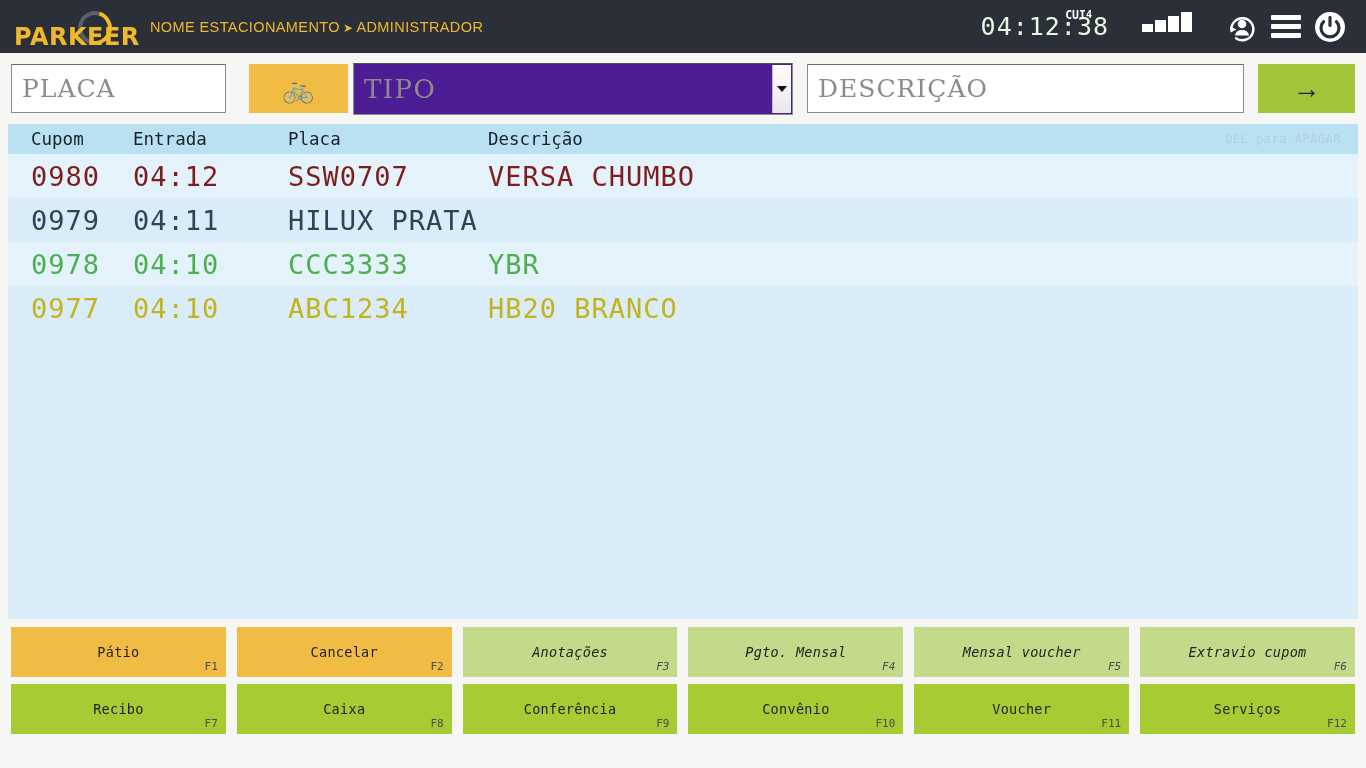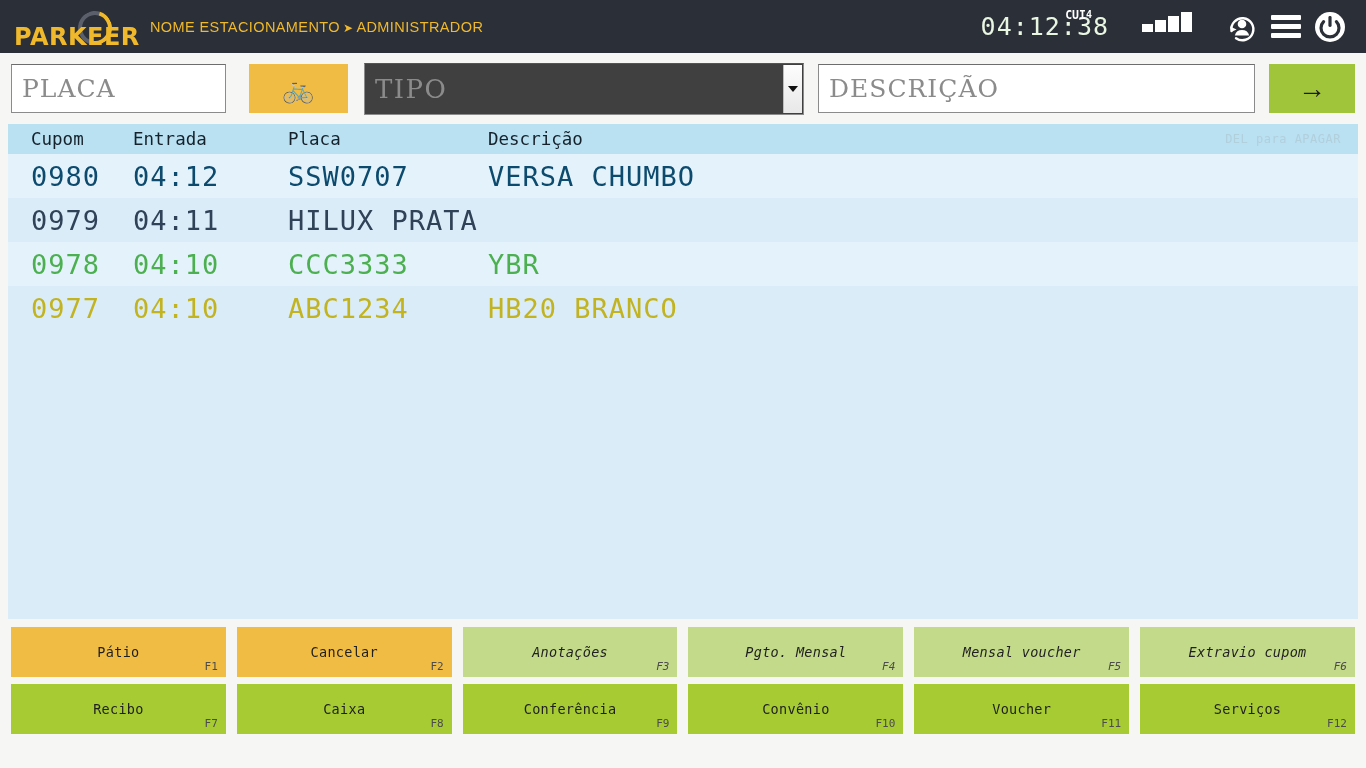--- a/index.html
+++ b/index.html
@@ -159,25 +159,25 @@
   .btn-bike {
     width: 99px; flex: 0 0 99px;
     height: 49px;
     margin-left: 23px;
     background: #f0bc44;
     display: flex; align-items: center; justify-content: center;
     cursor: pointer;
   }
   .bike-glyph { font-size: 26px; line-height: 1; color: #2b2f38; }
   .select-wrap {
-    margin-left: 16px;
+    margin-left: 5px;
     width: 440px; flex: 0 0 440px;
     height: 52px;
     position: relative;
-    background: #404040;
+    background: #4c1d95;
     border: 1px solid #8b8b8b;
     border-top-color: #555;
     display: flex;
     align-items: center;
   }
   .select-wrap .sel-text {
     padding-left: 10px;
     font-family: "DejaVu Serif", serif;
     font-size: 26px;
     color: #8b8b8b;
@@ -367,21 +367,21 @@
 
   <div class="thead">
     <div class="c-cupom">Cupom</div>
     <div class="c-entrada">Entrada</div>
     <div class="c-placa">Placa</div>
     <div class="c-desc">Descrição</div>
     <div class="del-hint">DEL para APAGAR</div>
   </div>
 
   <div id="tbody">
-      <div class="trow even" style="color: #0c4a6e;">
+      <div class="trow even" style="color: #7f1d1d;">
         <div class="c-cupom">0980</div>
         <div class="c-entrada">04:12</div>
         <div class="c-placa">SSW0707</div>
         <div class="c-desc">VERSA CHUMBO</div>
       </div>
       <div class="trow odd" style="color: rgb(47, 66, 87);">
         <div class="c-cupom">0979</div>
         <div class="c-entrada">04:11</div>
         <div class="c-desc">HILUX PRATA</div>
       </div>

